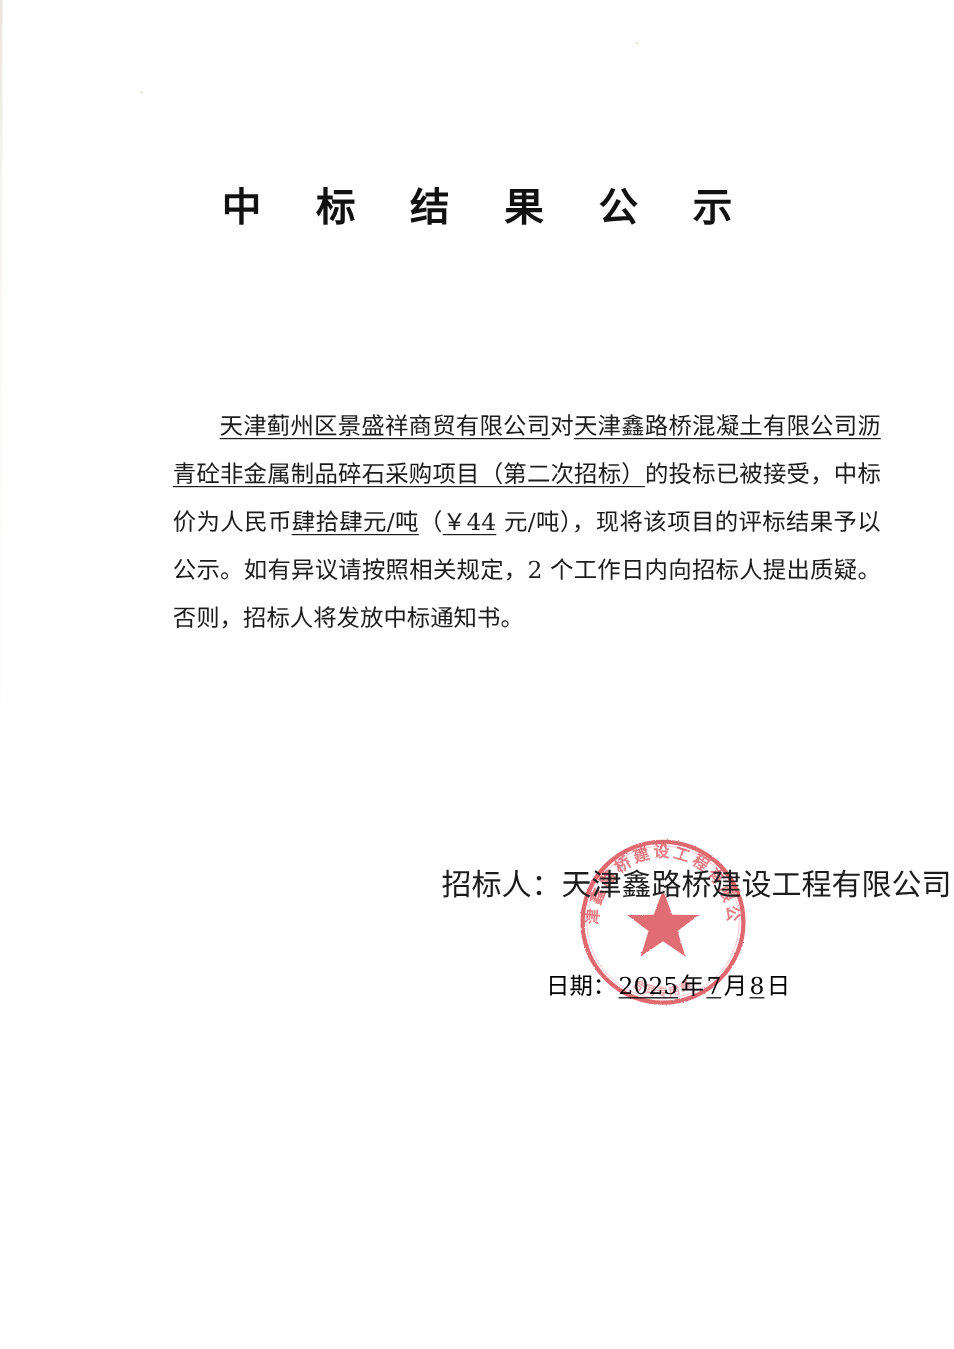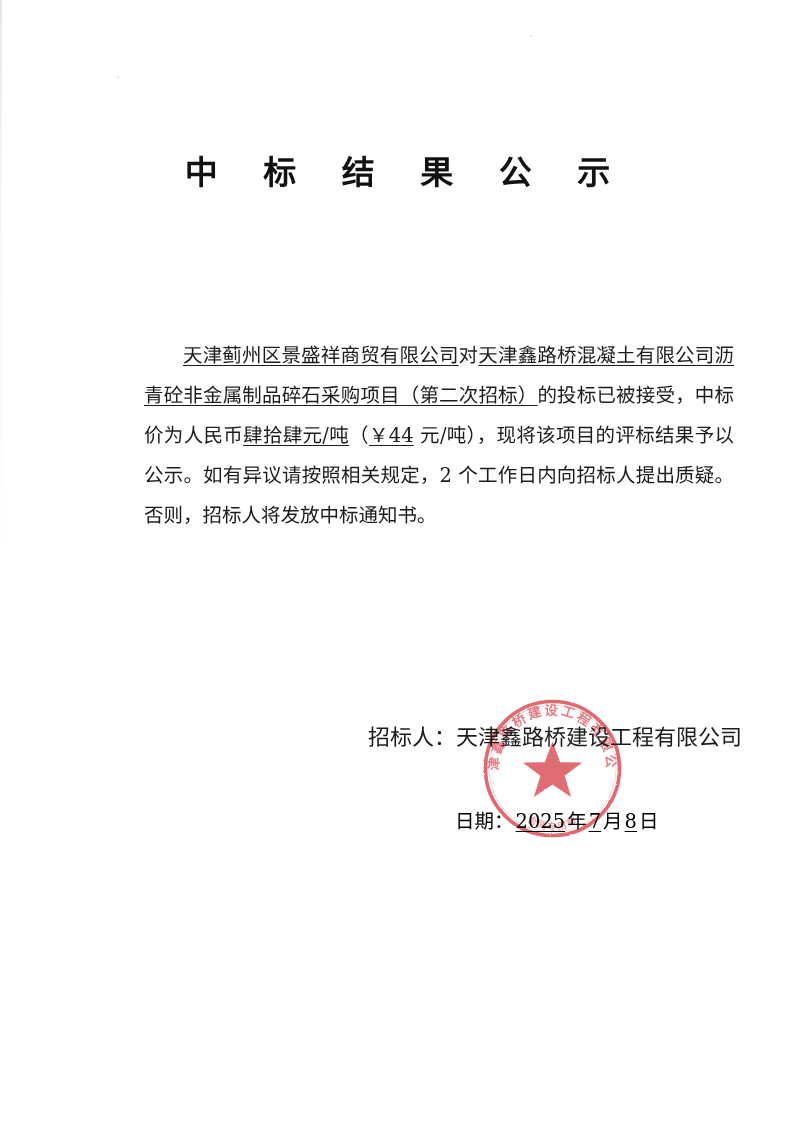--- a/index.html
+++ b/index.html
@@ -85,21 +85,21 @@
     text-decoration: underline;
     text-underline-offset: 3px;
     text-decoration-thickness: 1px;
   }
 
   
   .sign-line {
     position: absolute;
     left: 368px;
     top: 722px;
-    font-size: 22px;
+    font-size: 25px;
     line-height: 32px;
     white-space: nowrap;
     color: #1c1c1c;
   }
   .date-line {
     position: absolute;
     left: 455px;
     top: 806px;
     font-size: 19.5px;
     line-height: 32px;

